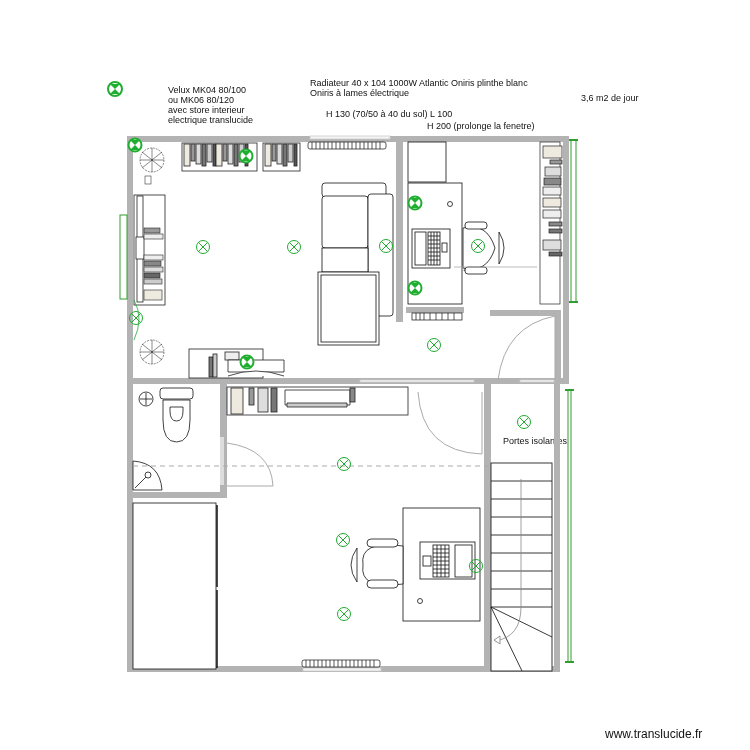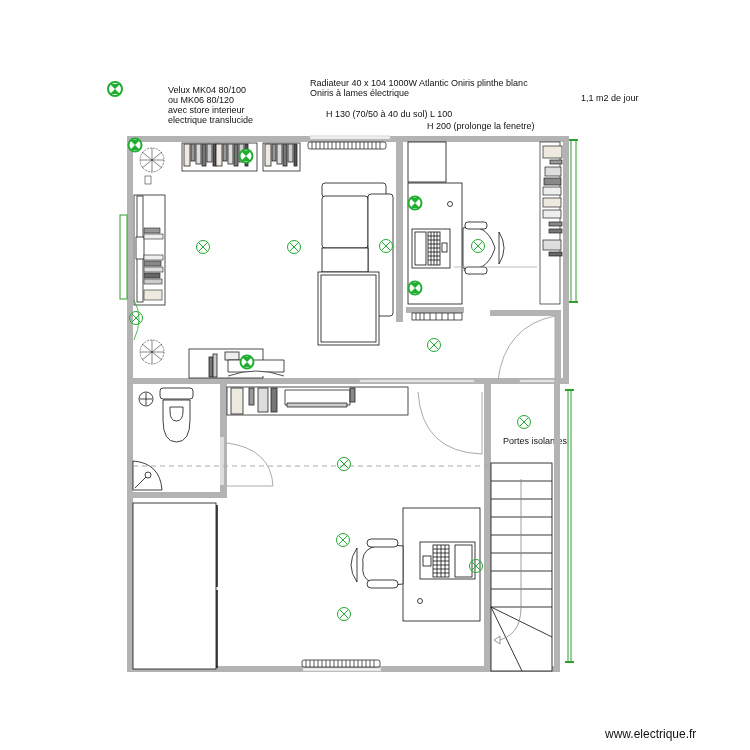--- a/index.html
+++ b/index.html
@@ -18,21 +18,21 @@
   <path d="M3 3 L13 3 L8 8 Z M3 13 L13 13 L8 8 Z" fill="#1fae2f"></path>
 </svg>
 <div class="label label-multi" style="left:168px;top:85px">Velux MK04 80/100
 ou MK06 80/120
 avec store interieur
 electrique translucide</div>
 <div class="label" style="left:310px;top:78px">Radiateur 40 x 104 1000W Atlantic Oniris plinthe blanc</div>
 <div class="label" style="left:310px;top:88px">Oniris à lames électrique</div>
 <div class="label" style="left:326px;top:109px">H 130 (70/50 à 40 du sol)  L 100</div>
 <div class="label" style="left:427px;top:121px">H 200 (prolonge la fenetre)</div>
-<div class="label" style="left:581px;top:93px">1,1 m2 de jour</div>
+<div class="label" style="left:581px;top:93px">3,6 m2 de jour</div>
 <div class="label" style="left:503px;top:436px">Portes isolantes</div>
 <div class="label" style="left:463px;top:264px;font-size:5px;color:#555">1,08 m</div>
 
 <svg id="plan" width="750" height="750" viewBox="0 0 750 750">
   <defs>
     <g id="ceil">
       <circle r="6.5" fill="none" stroke="#22aa33" stroke-width="1"></circle>
       <path d="M-4.6 -4.6 L4.6 4.6 M4.6 -4.6 L-4.6 4.6" stroke="#22aa33" stroke-width="1"></path>
     </g>
     <g id="wall-light">
@@ -274,13 +274,13 @@
   </g>
   <g>
     <use href="#wall-light" x="246" y="156"></use>
     <use href="#wall-light" x="415" y="203"></use>
     <use href="#wall-light" x="415" y="288"></use>
     <use href="#wall-light" x="247" y="362"></use>
     <use href="#wall-light" x="135" y="145"></use>
   </g>
 </svg>
 
-<div class="watermark">www.electrique.fr</div>
+<div class="watermark">www.translucide.fr</div>
 
 </body></html>

